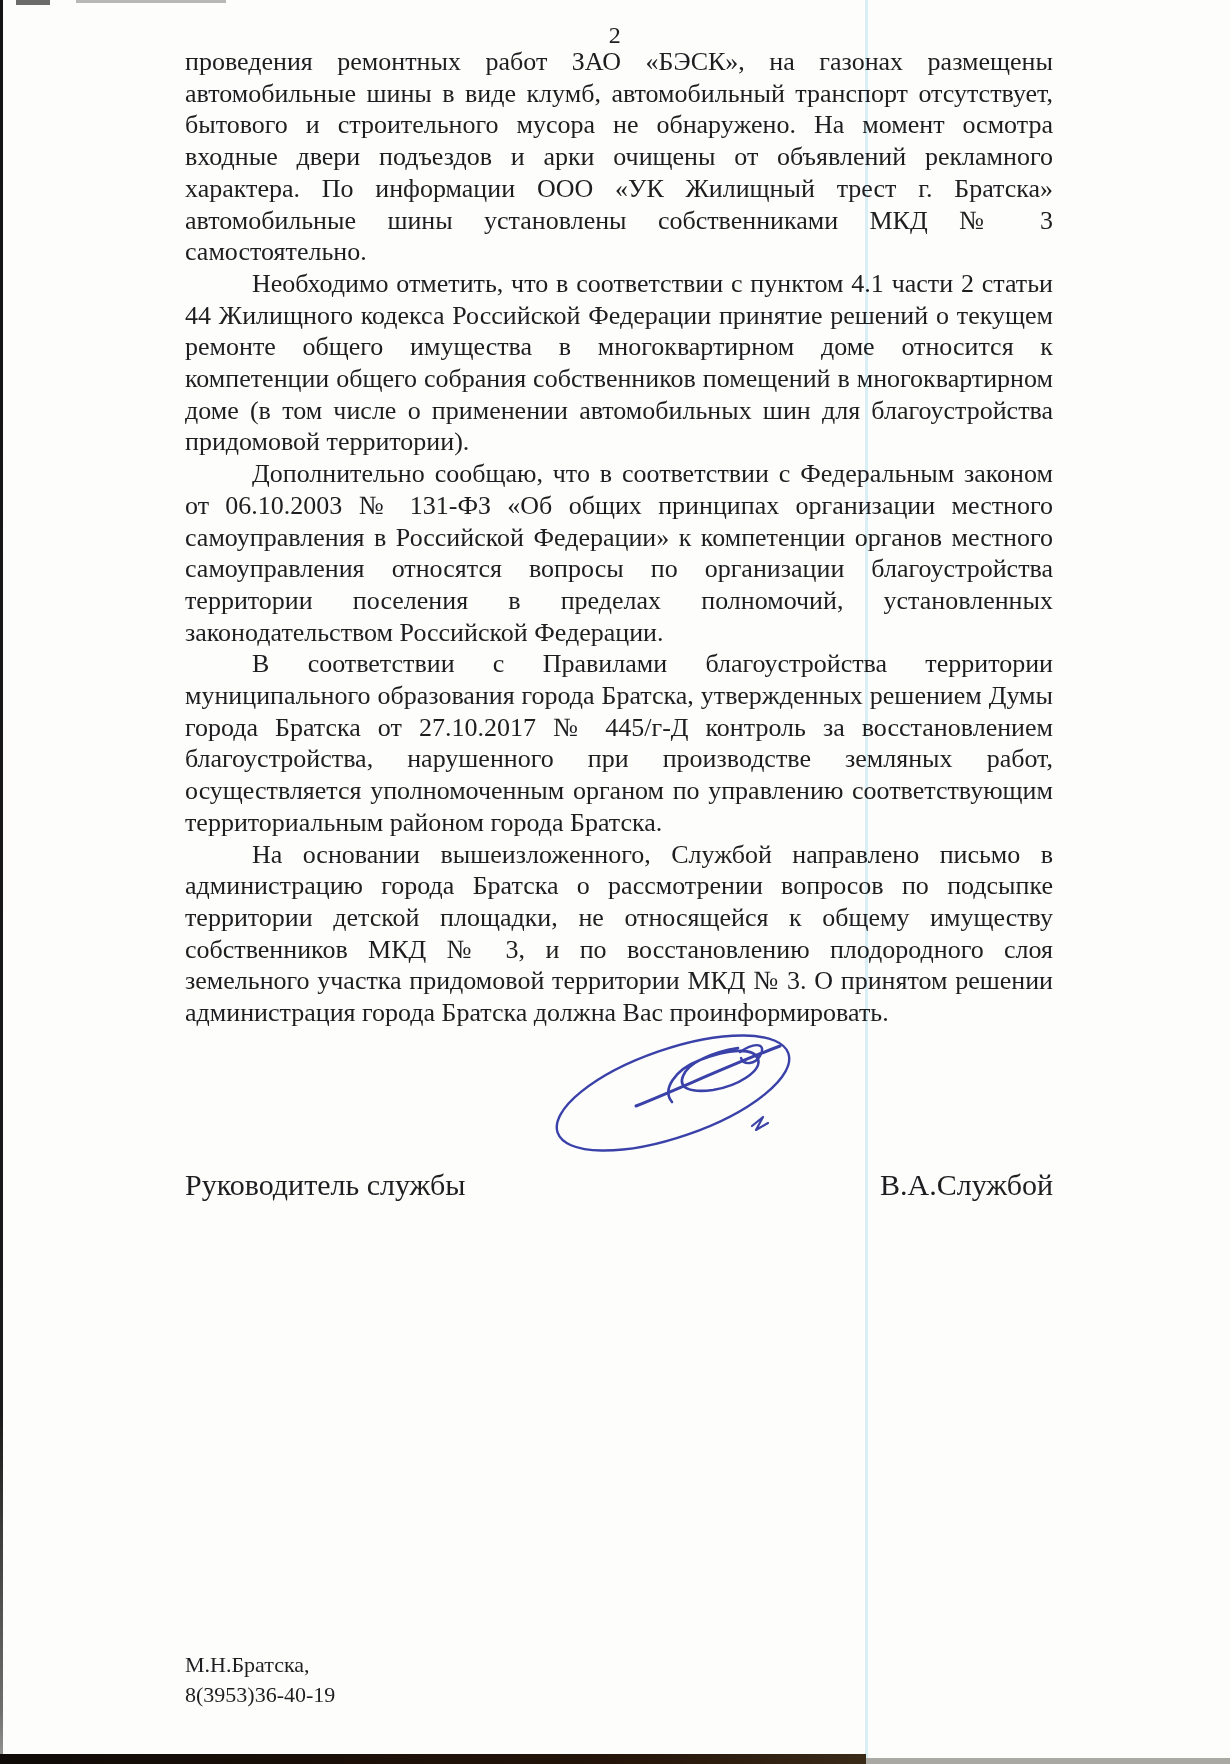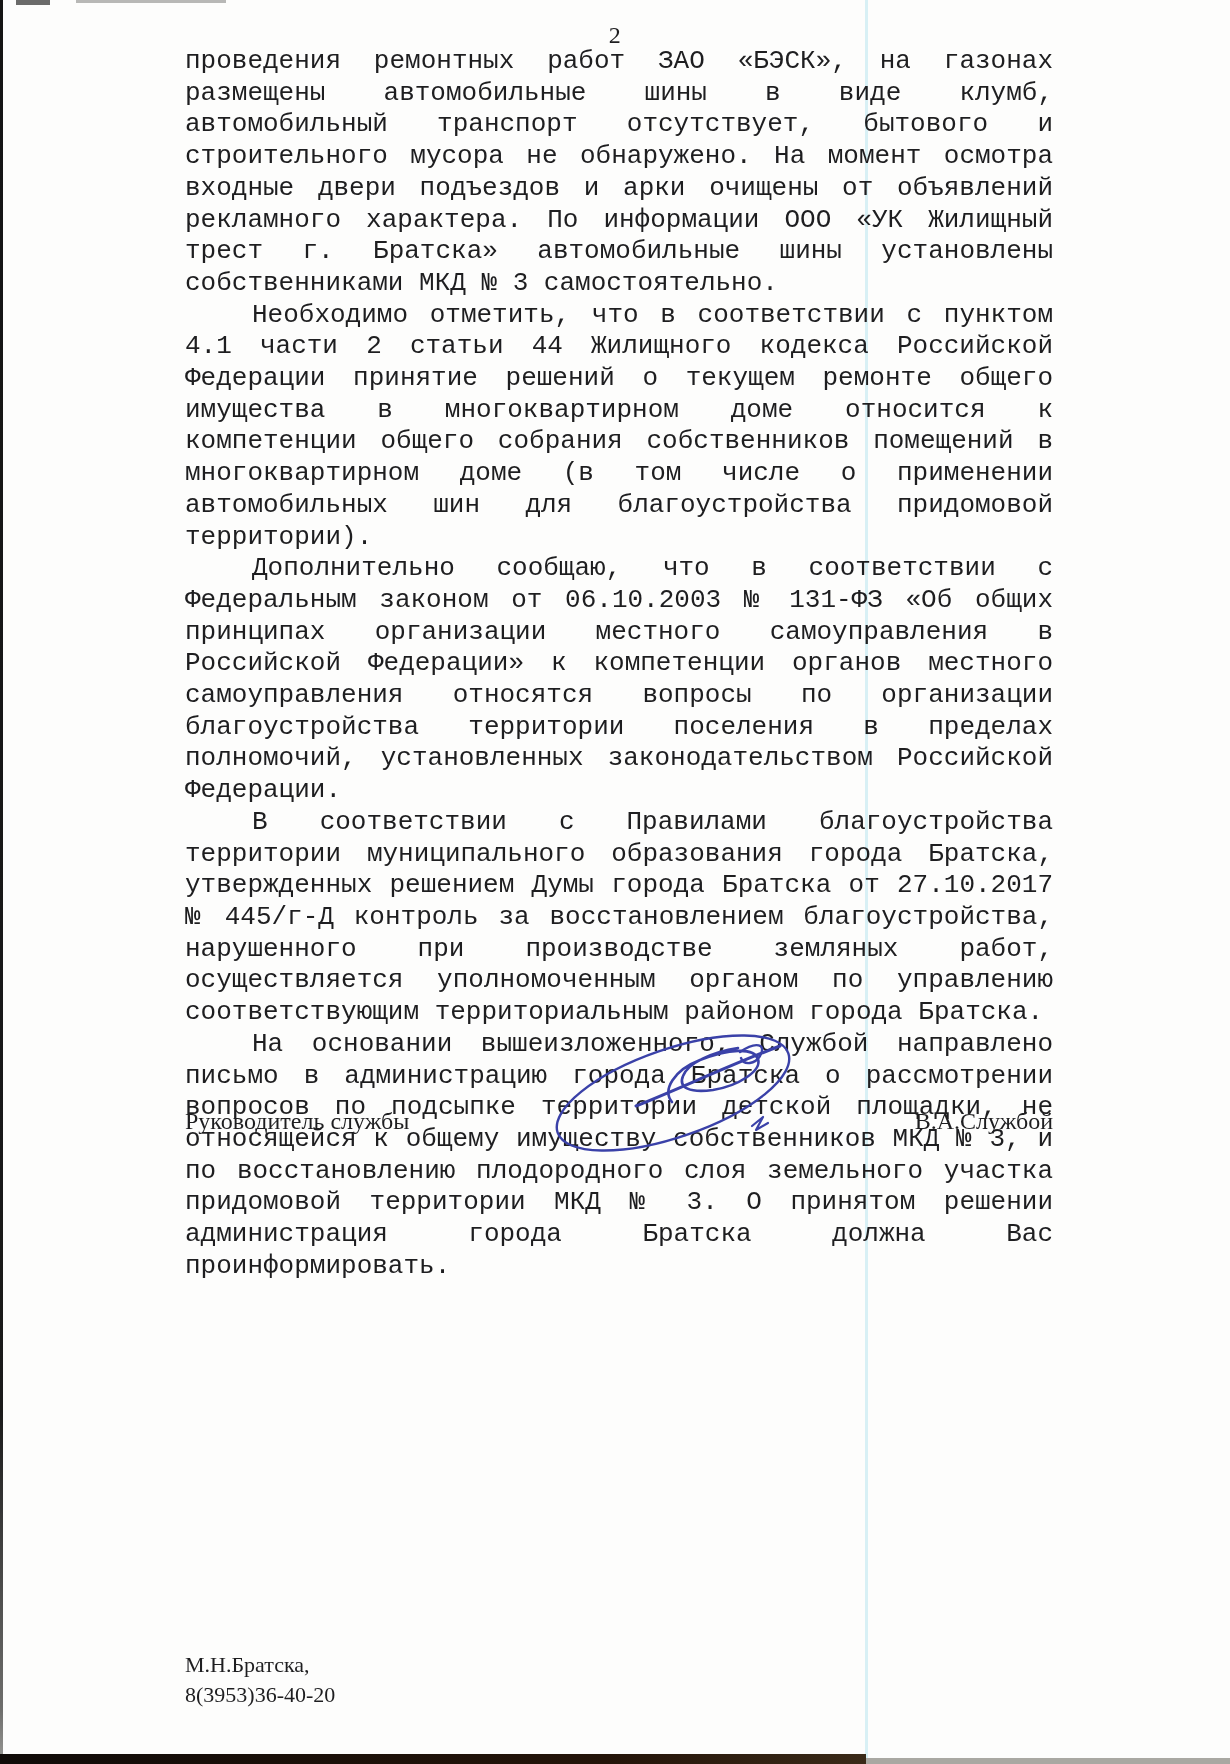--- a/index.html
+++ b/index.html
@@ -70,33 +70,32 @@
     position: absolute;
     top: 46px; left: 185px;
     width: 868px;
     font-size: 26px;
     line-height: 31.7px;
     text-align: justify;
   }
   .text-block p {
     margin: 0;
     padding: 0;
-    font-family: Liberation Mono, monospace;
   }
   .text-block p.indent {
     text-indent: 67px;
   }
   .sign-row {
     position: absolute;
-    top: 1108px; left: 185px;
+    top: 1168px; left: 185px;
     width: 868px;
     display: flex;
     justify-content: space-between;
     align-items: baseline;
-    font-size: 24px;
+    font-size: 30px;
   }
   .signature-svg {
     position: absolute;
     top: 1008px; left: 540px;
     width: 270px; height: 170px;
     pointer-events: none;
   }
   .footer {
     position: absolute;
     top: 1650px; left: 185px;
@@ -136,16 +135,16 @@
     </g>
   </svg>
 
   <div class="sign-row">
     <span>Руководитель службы</span>
     <span>В.А.Службой</span>
   </div>
 
   <div class="footer">
     <div>М.Н.Братска,</div>
-    <div>8(3953)36-40-20</div>
+    <div>8(3953)36-40-19</div>
   </div>
 
 </div>
 
 </body></html>

